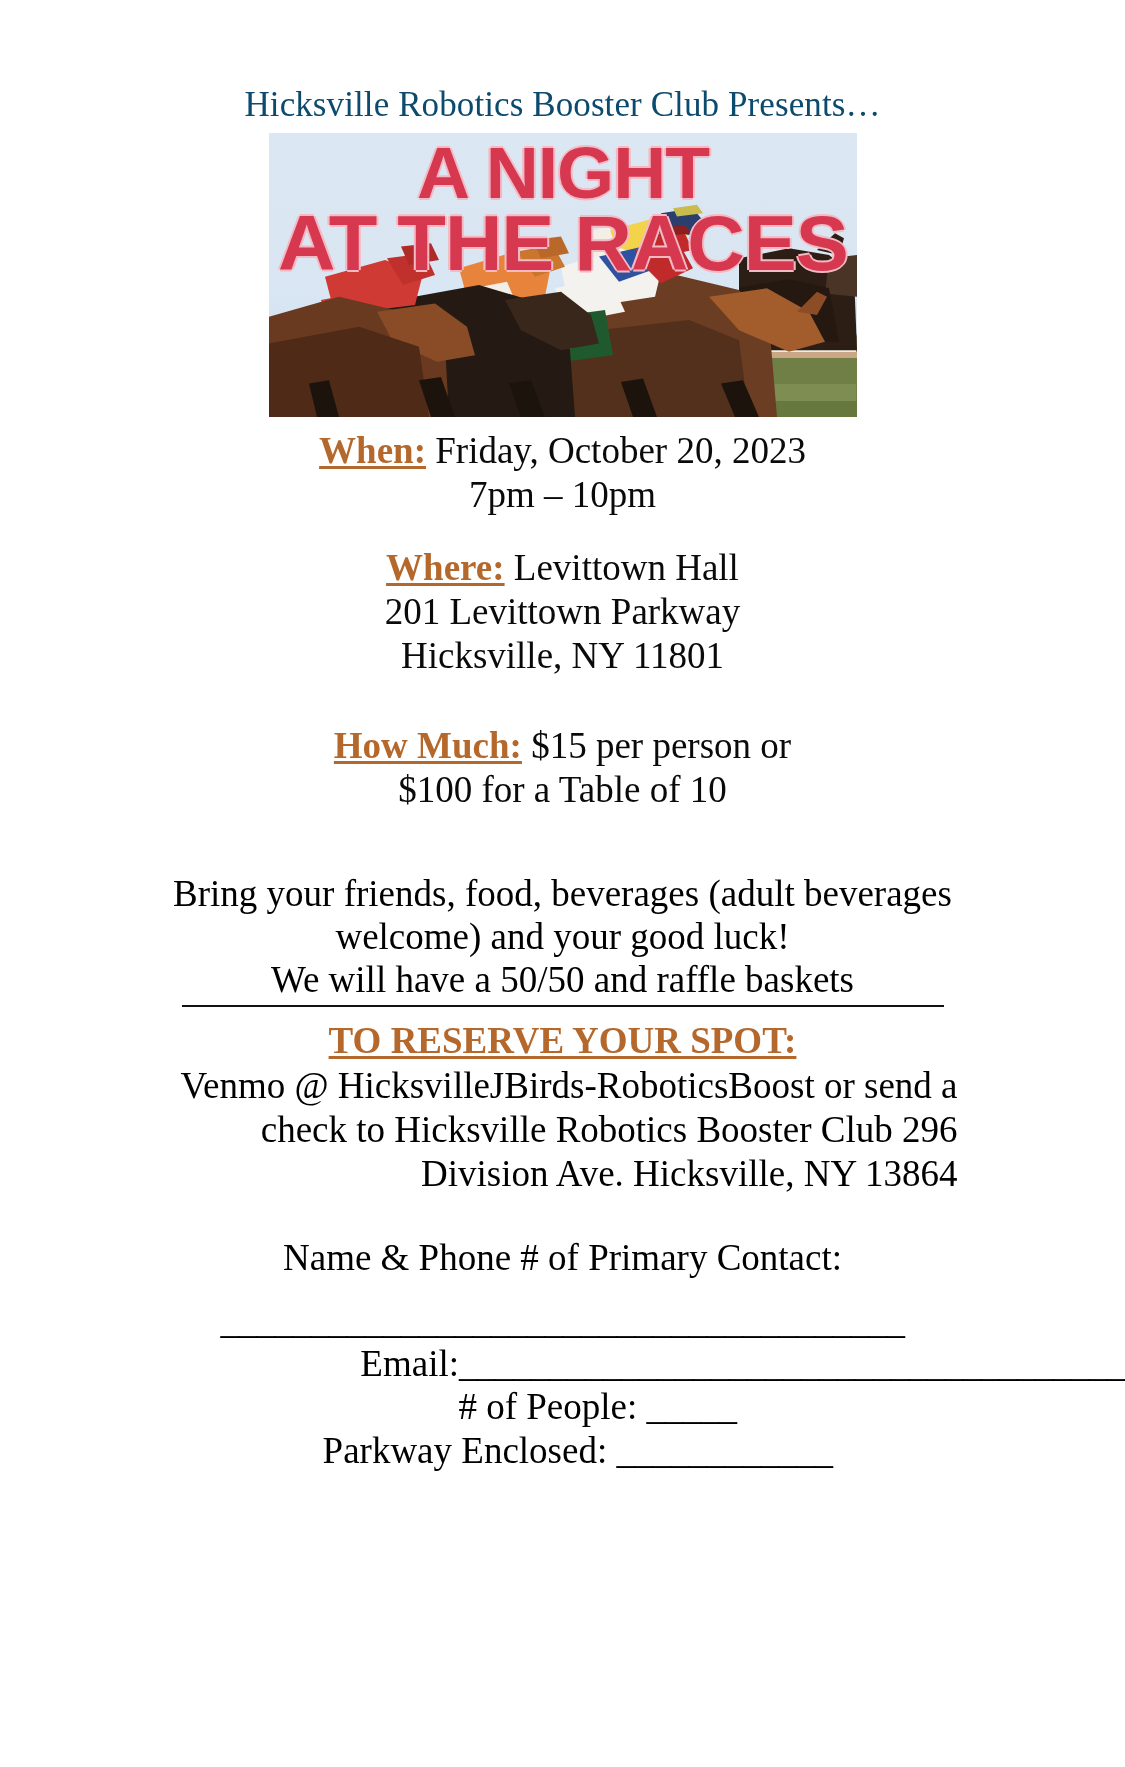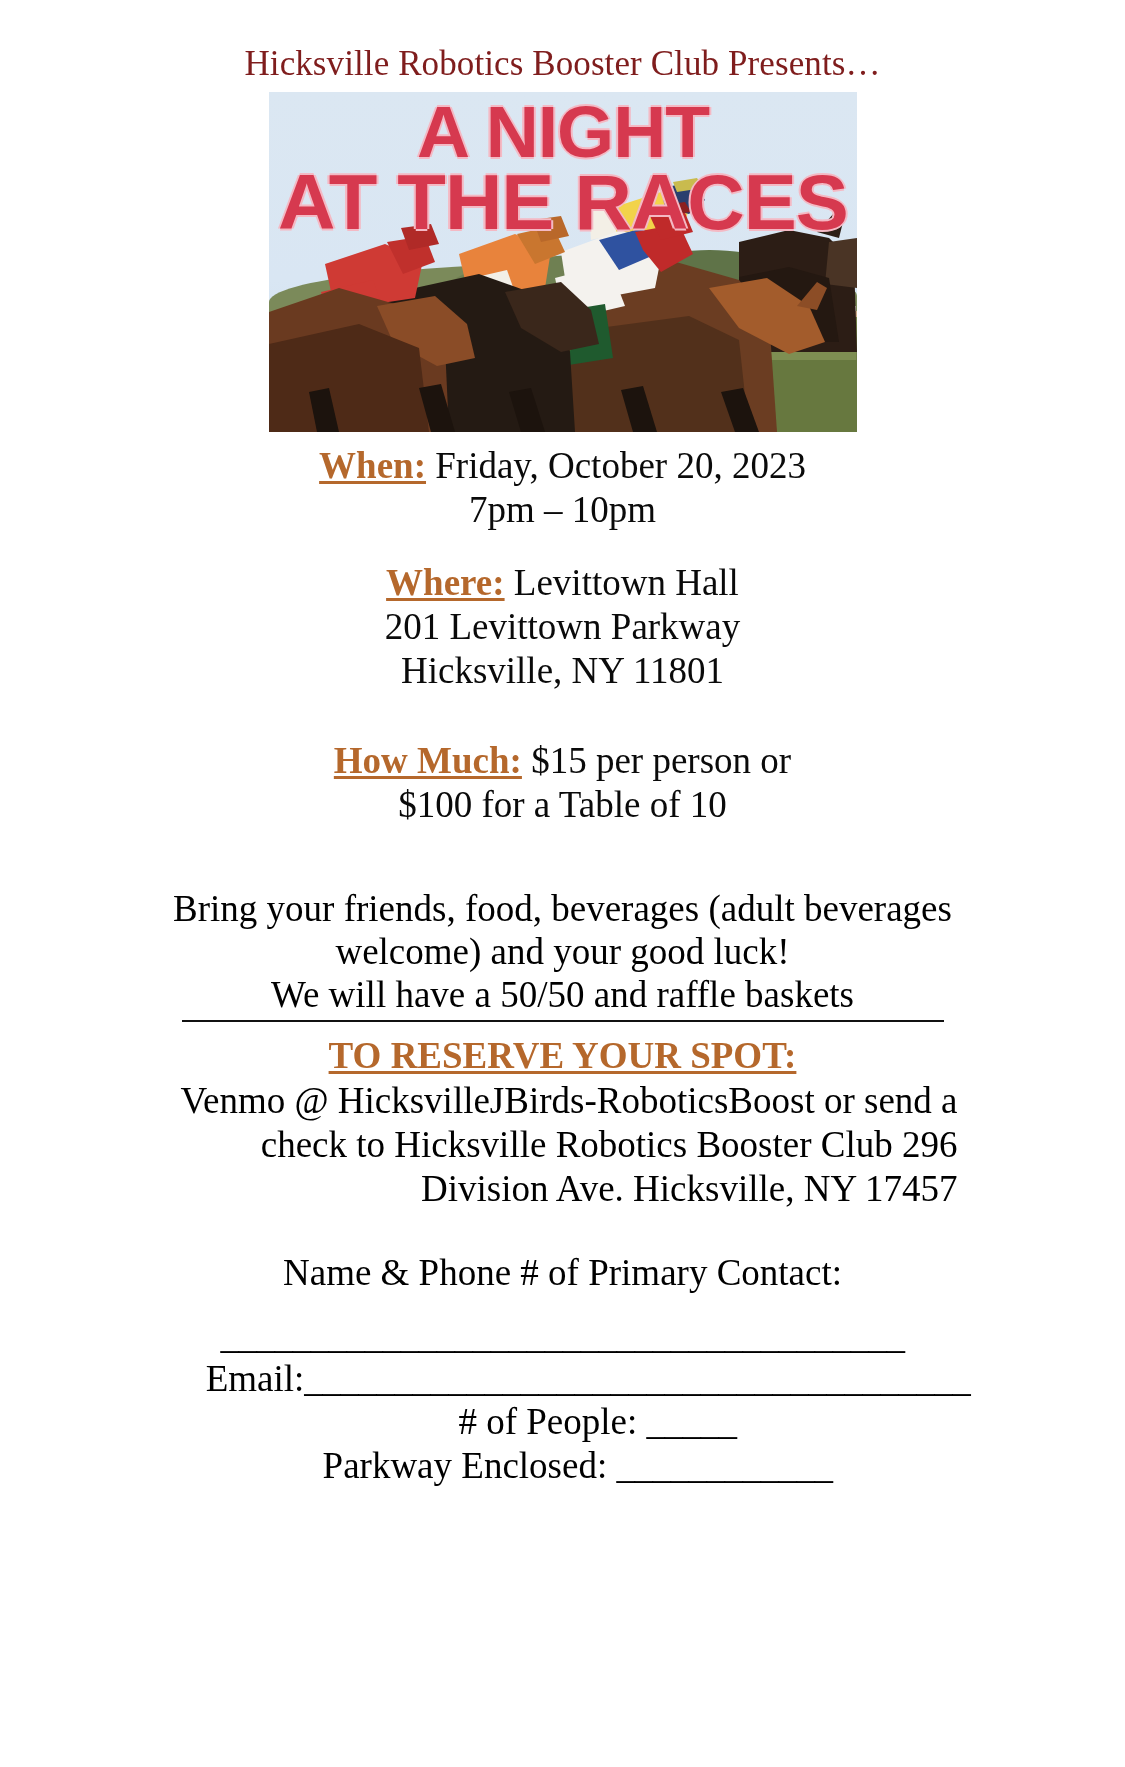--- a/index.html
+++ b/index.html
@@ -22,29 +22,29 @@
     position: relative;
     background: #ffffff;
   }
 
   
   .presents {
     text-align: center;
     font-size: 35px;
     line-height: 1.0;
     letter-spacing: 0.1px;
-    padding-top: 46px;
-    color: #7f1d1d;
+    padding-top: 87px;
+    color: #0c4a6e;
   }
 
   
   .poster-wrap {
     margin: 11px auto 12px auto;
     width: 588px;
-    height: 340px;
+    height: 284px;
     position: relative;
     overflow: hidden;
     background: #d6e4f0;
   }
   .sky {
     position: absolute;
     left: 0; top: 0; right: 0; bottom: 0;
     background: linear-gradient(#dbe7f2 0%, #d9e6f3 55%, #cfe0ef 100%);
   }
   
@@ -207,21 +207,21 @@
 
   .form-block { margin-top: 42px; }
   .form-line {
     text-align: center;
     font-size: 37px;
     line-height: 1.15;
     margin-top: 20px;
   }
   .rule-line { letter-spacing: -0.5px; }
   .email-row {
-    text-align: center;
+    text-align: right;
     padding-left: 51px;
     font-size: 37px;
     line-height: 1.15;
   }
   .people-row {
     text-align: center;
     padding-left: 70px;
     font-size: 37px;
     line-height: 1.2;
   }
@@ -368,21 +368,21 @@
     <p class="blk">welcome) and your good luck!</p>
     <p class="blk">We will have a 50/50 and raffle baskets</p>
   </div>
 
   <hr class="divider">
 
   <div class="reserve-head">TO RESERVE YOUR SPOT:</div>
   <div class="reserve-body">
     <p class="blk">Venmo @ HicksvilleJBirds-RoboticsBoost or send a</p>
     <p class="blk">check to Hicksville Robotics Booster Club 296</p>
-    <p class="blk">Division Ave. Hicksville, NY 17457</p>
+    <p class="blk">Division Ave. Hicksville, NY 13864</p>
   </div>
 
   <div class="form-block">
     <div class="form-line">Name &amp; Phone # of Primary Contact:</div>
     <div class="form-line rule-line">______________________________________</div>
     <div class="email-row">
       <span>Email:</span><span class="rule-line">_____________________________________</span>
     </div>
     <div class="people-row">
       <span># of People:</span>

